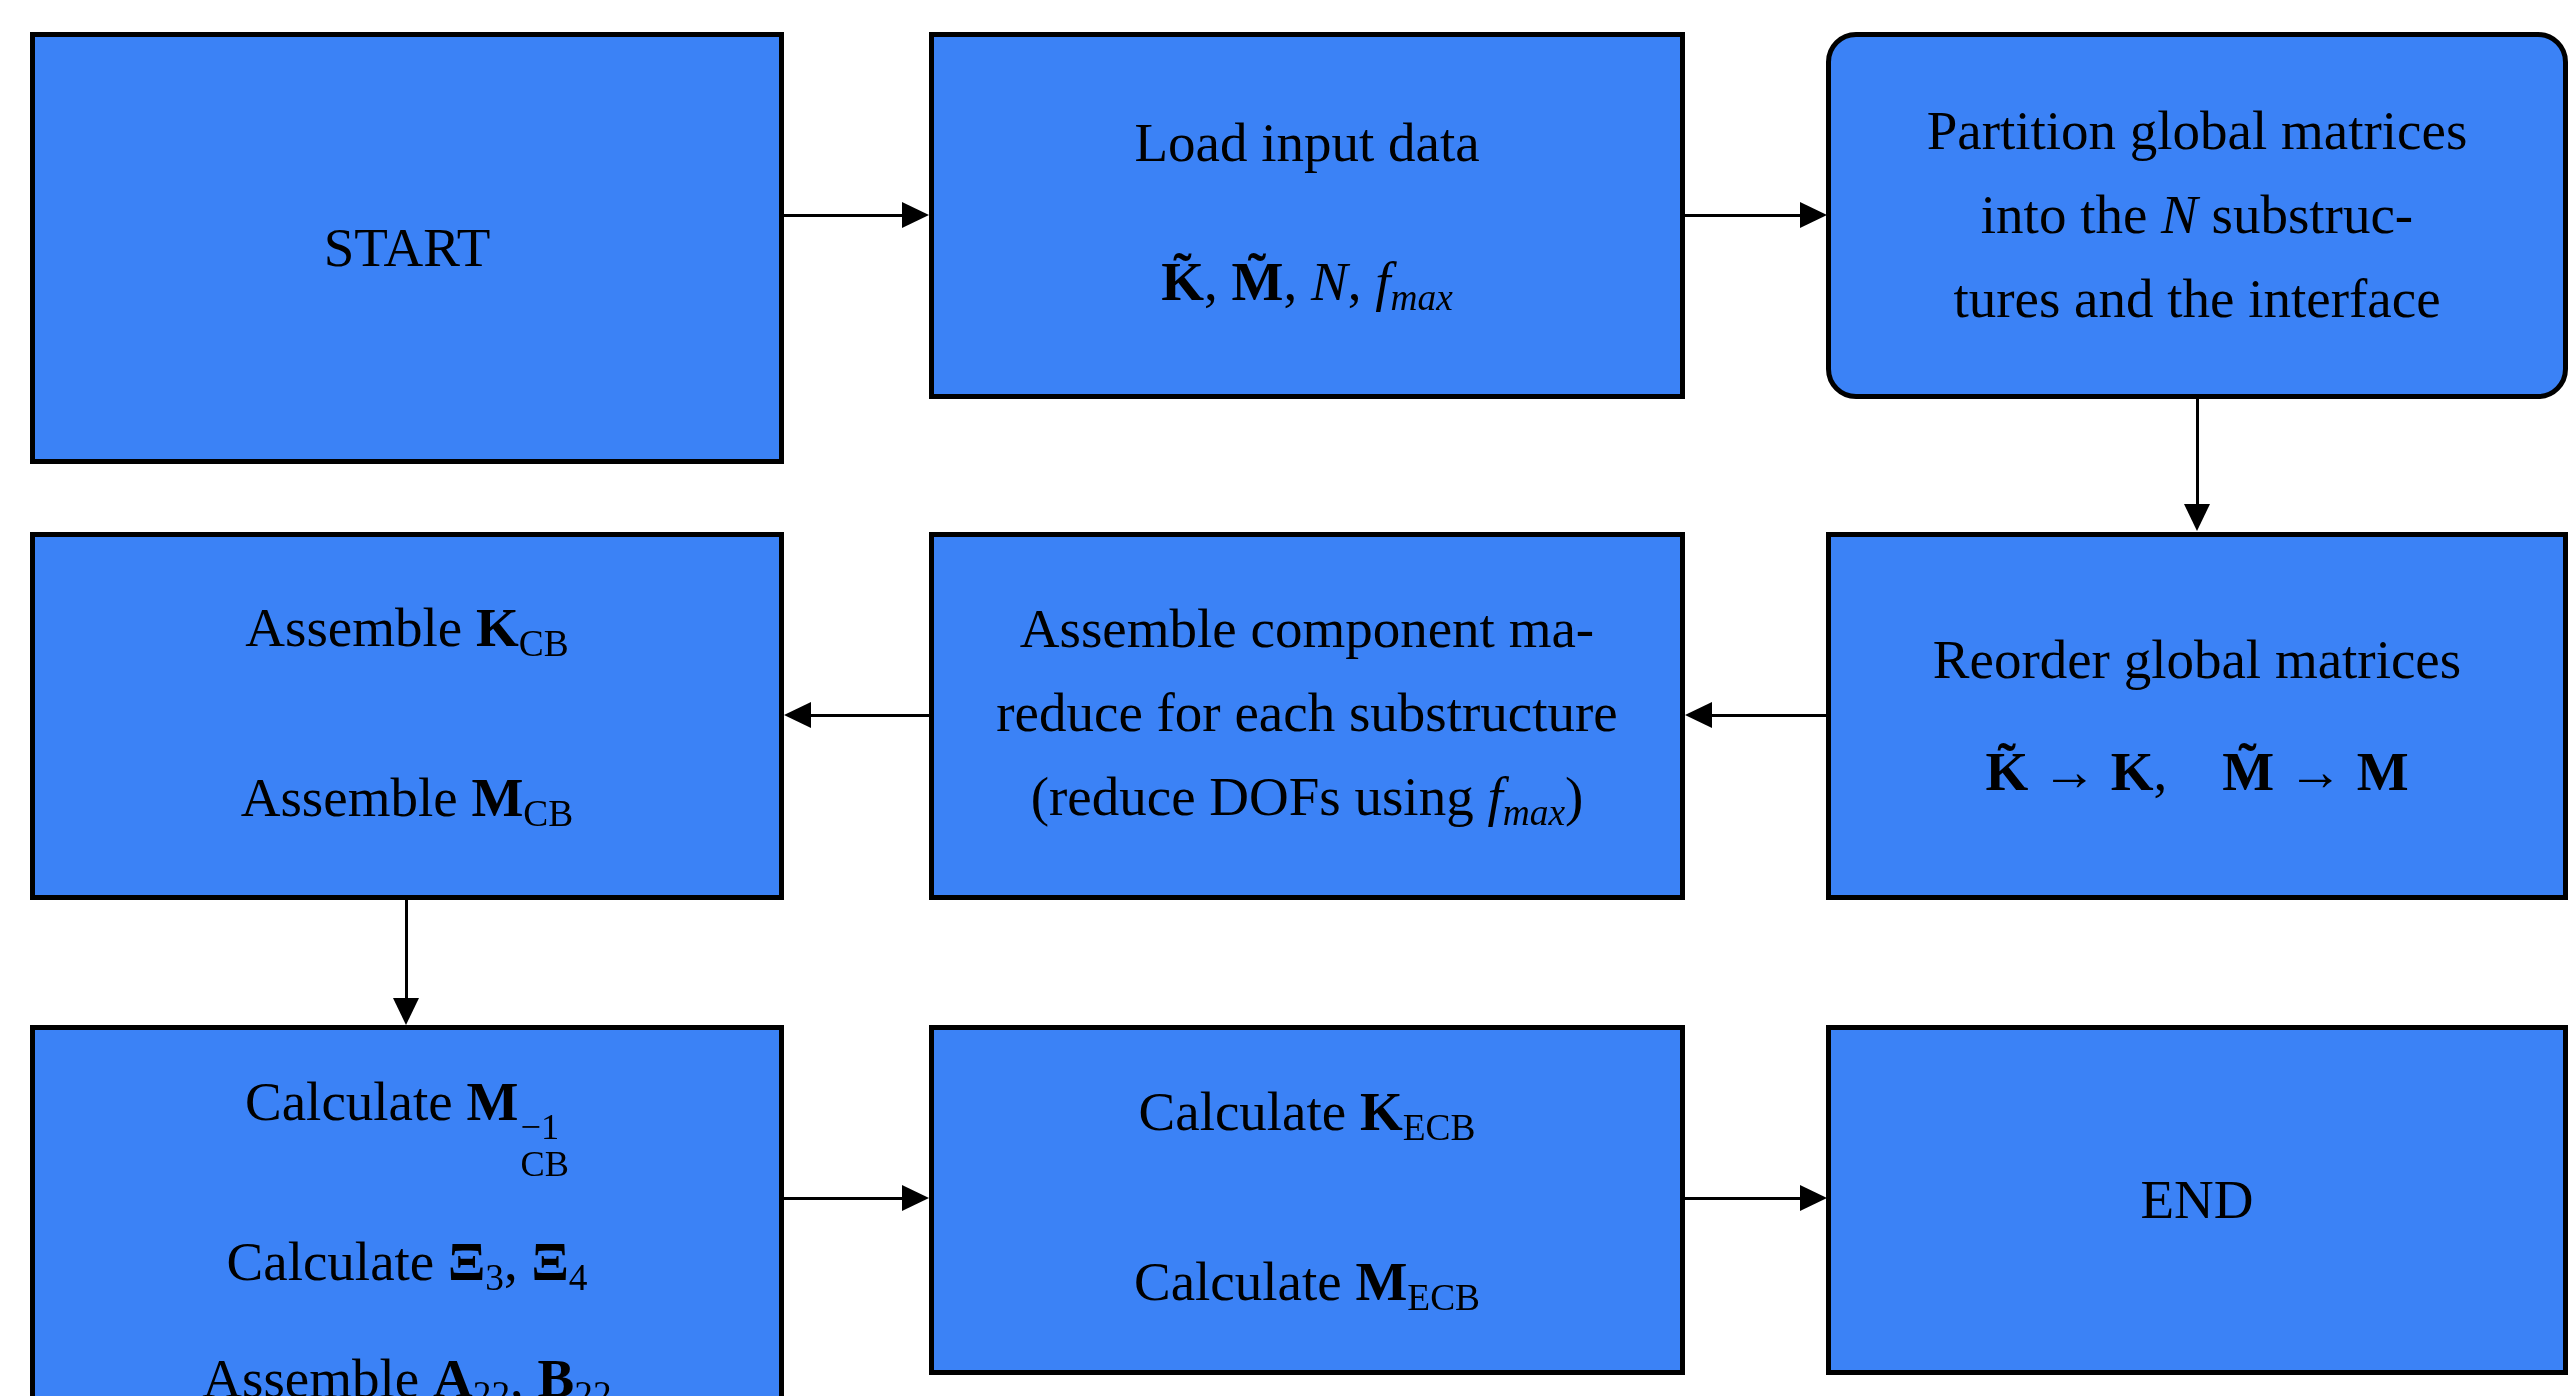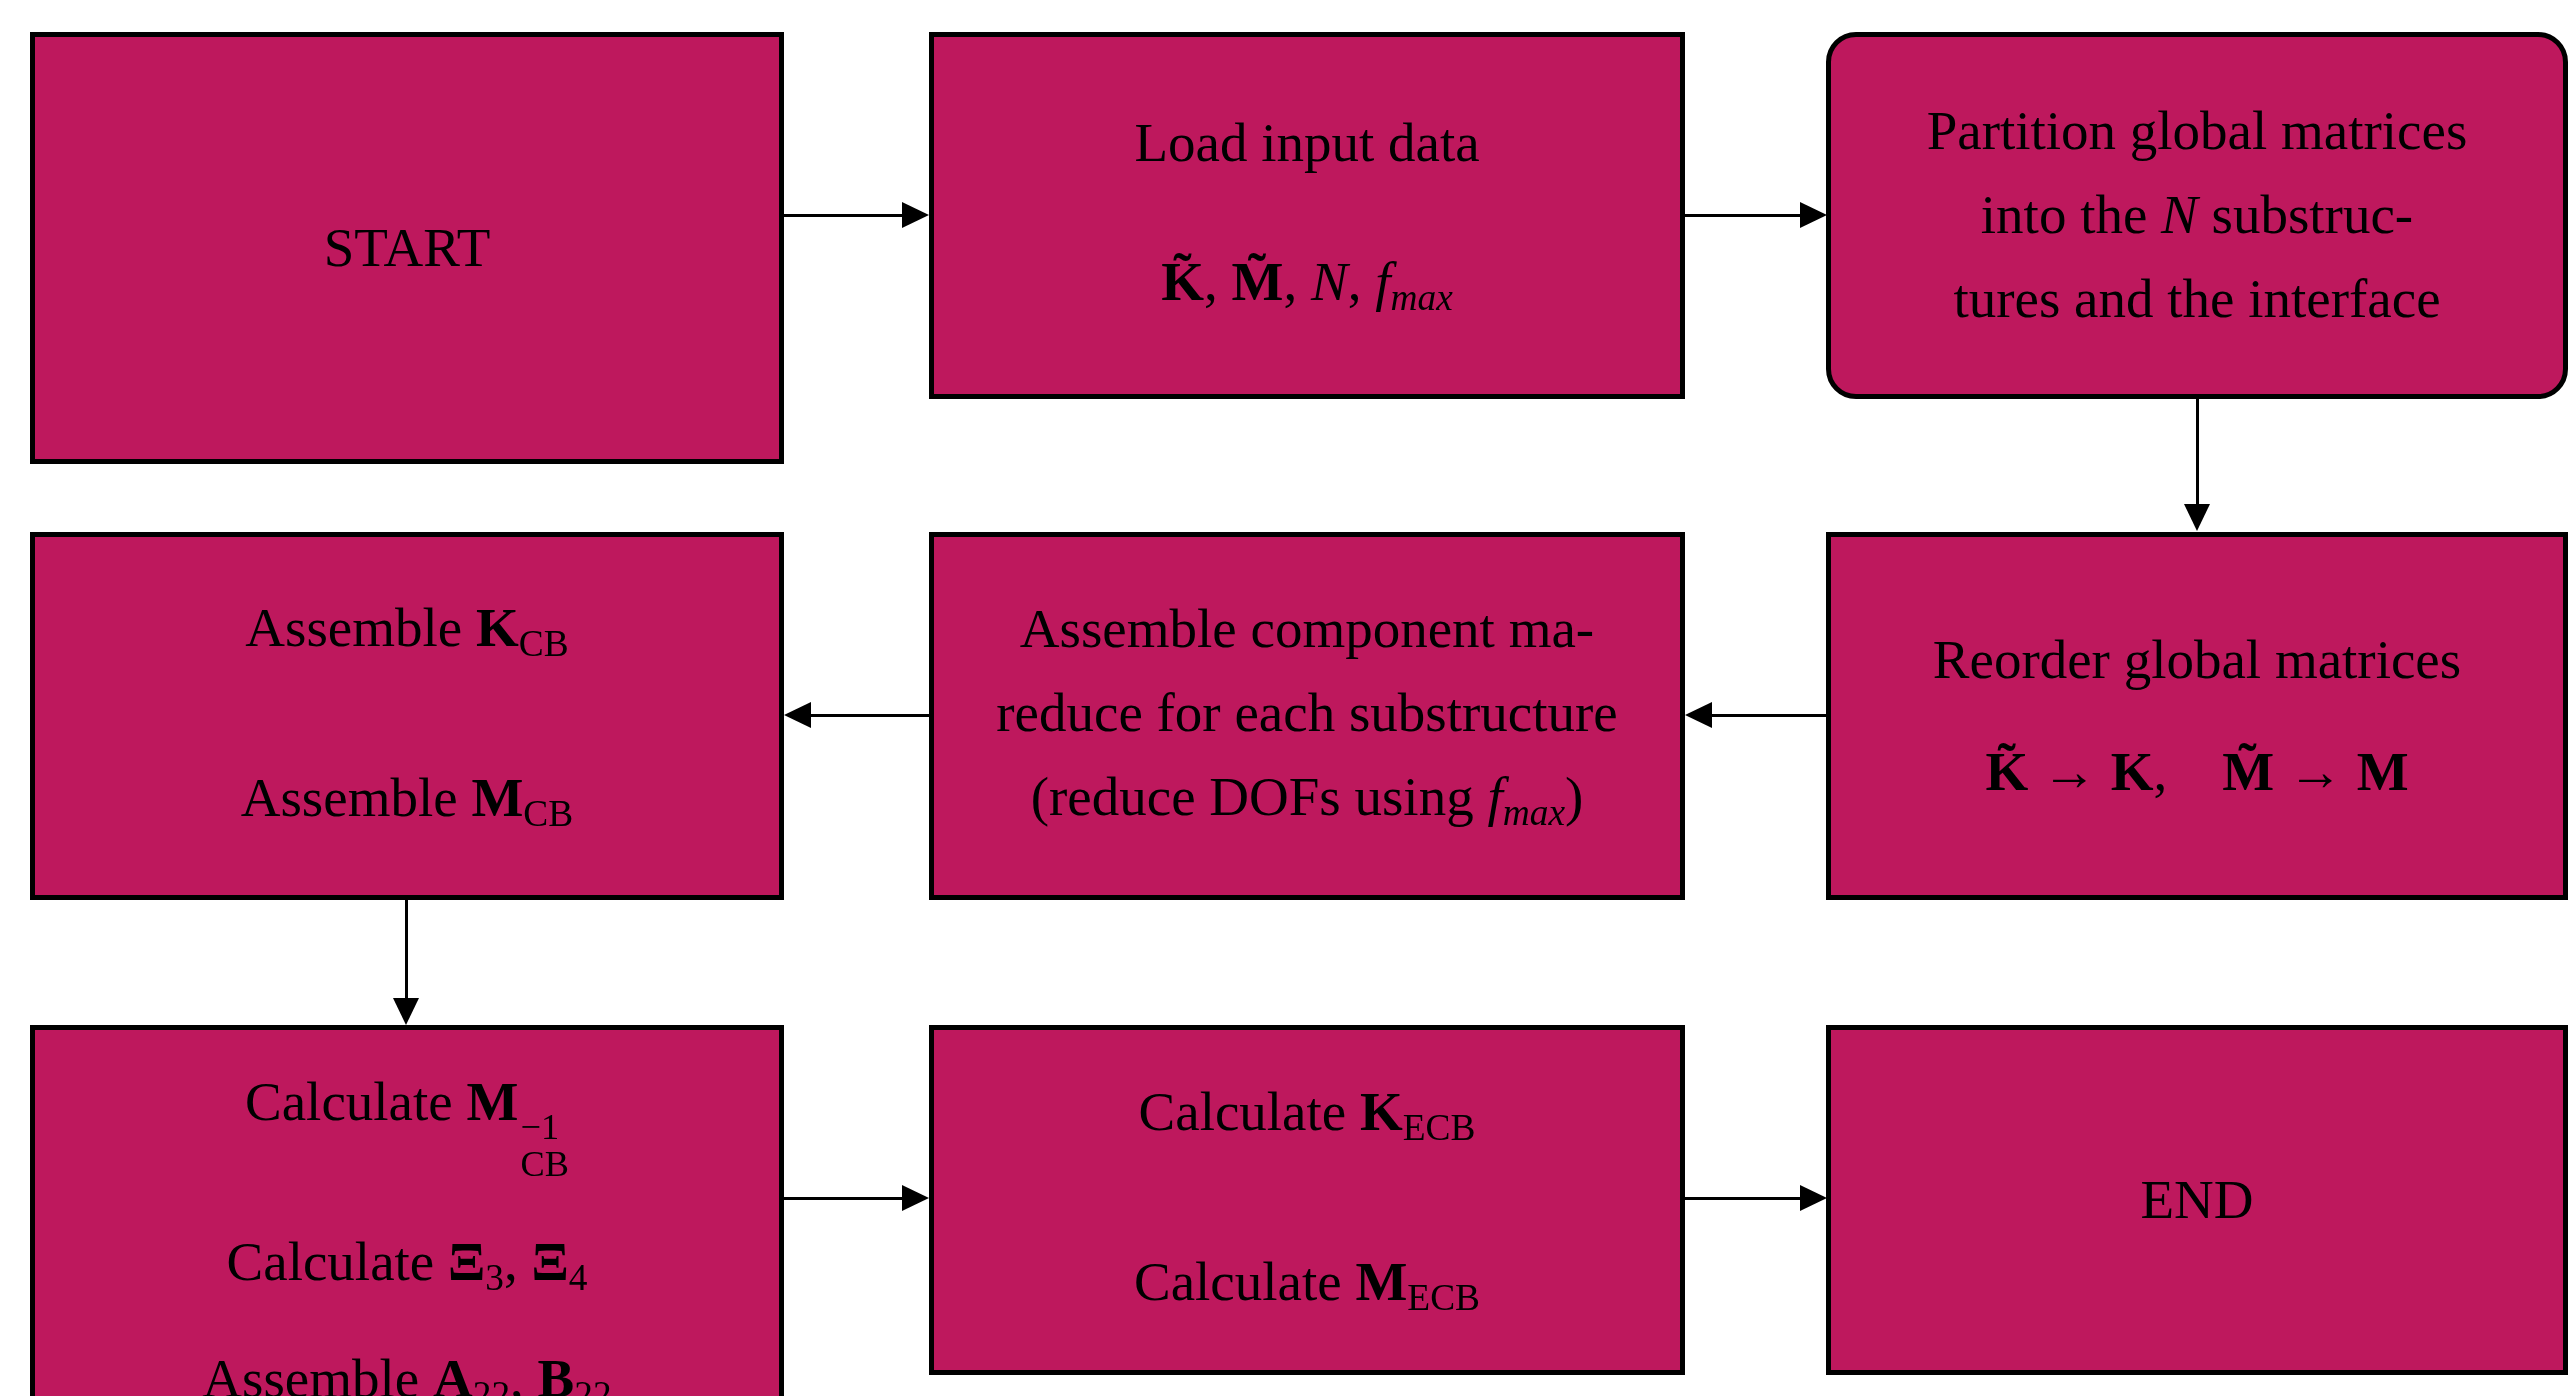--- a/index.html
+++ b/index.html
@@ -8,21 +8,21 @@
     width:2576px;height:1397px;
     background:#ffffff;
     color:#000;
     font-family:"Liberation Serif","DejaVu Serif",serif;
     font-size:55px;
   }
   .box{
     position:absolute;
     box-sizing:border-box;
     border:5.1px solid #000;
-    background:#be185d;
+    background:#3b82f6;
     display:flex;
     flex-direction:column;
     justify-content:center;
     align-items:center;
     text-align:center;
     padding:0 10.3px;
   }
   .line{white-space:nowrap;line-height:1.18;}
   .bf{font-weight:bold;}
   .it{font-style:italic;}

